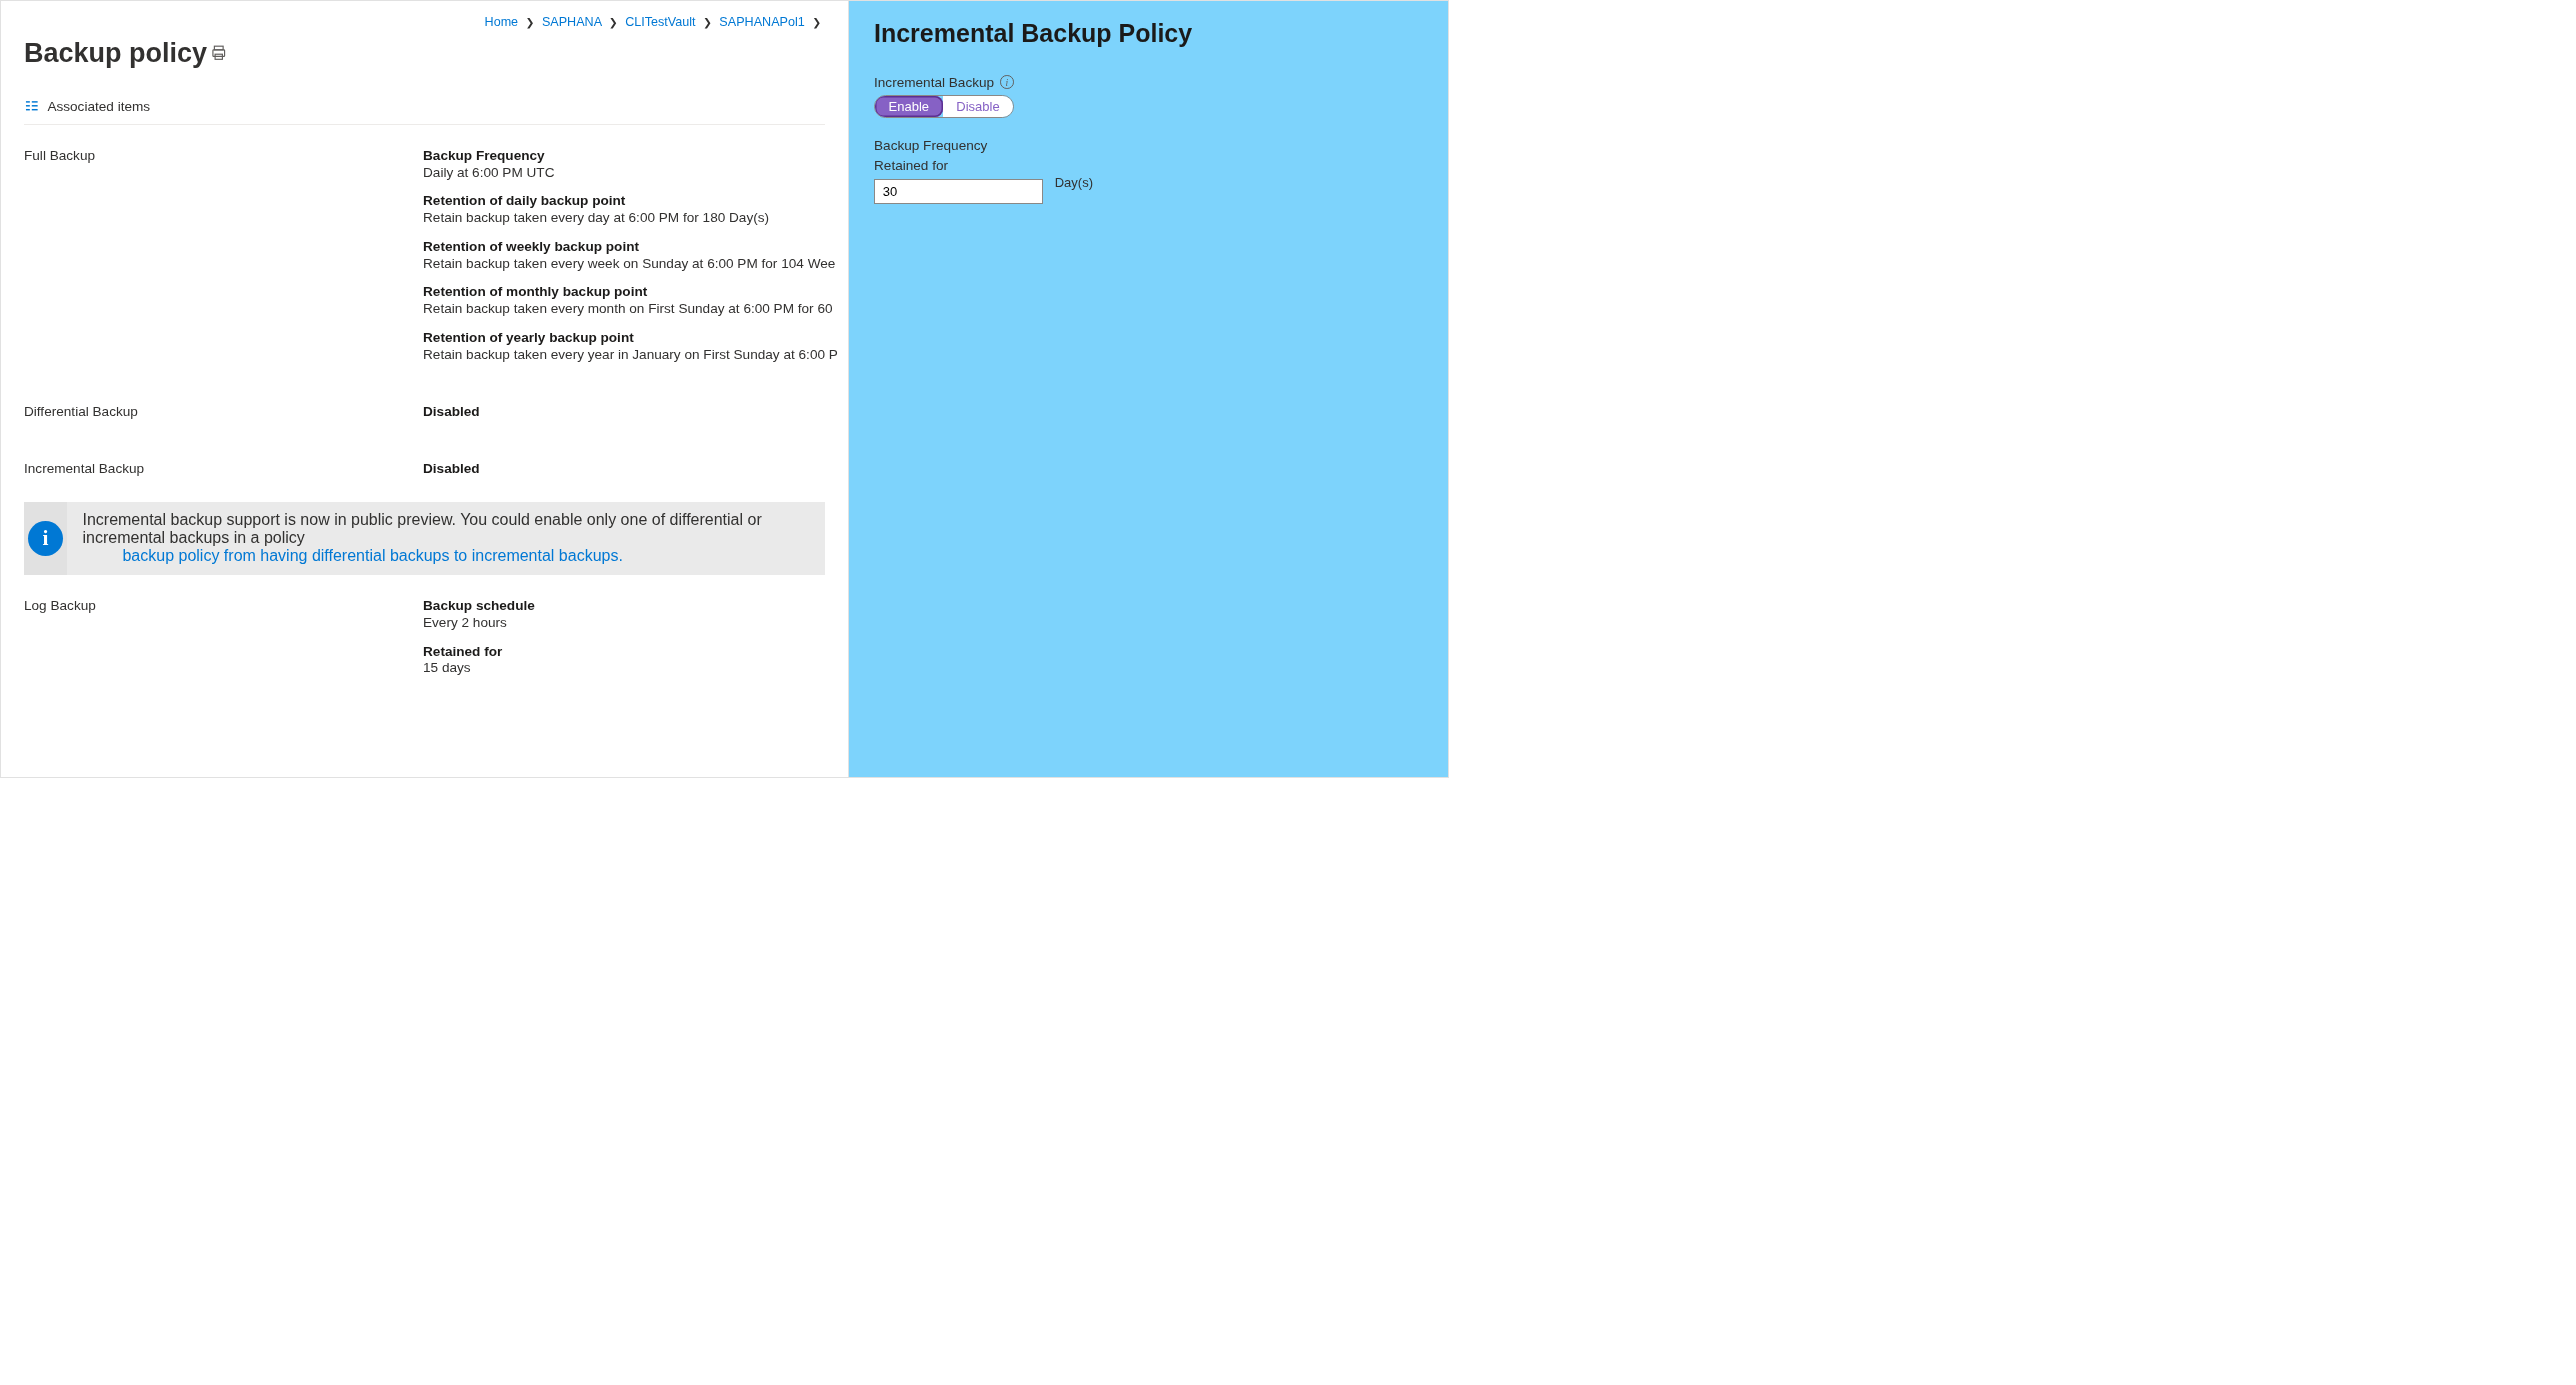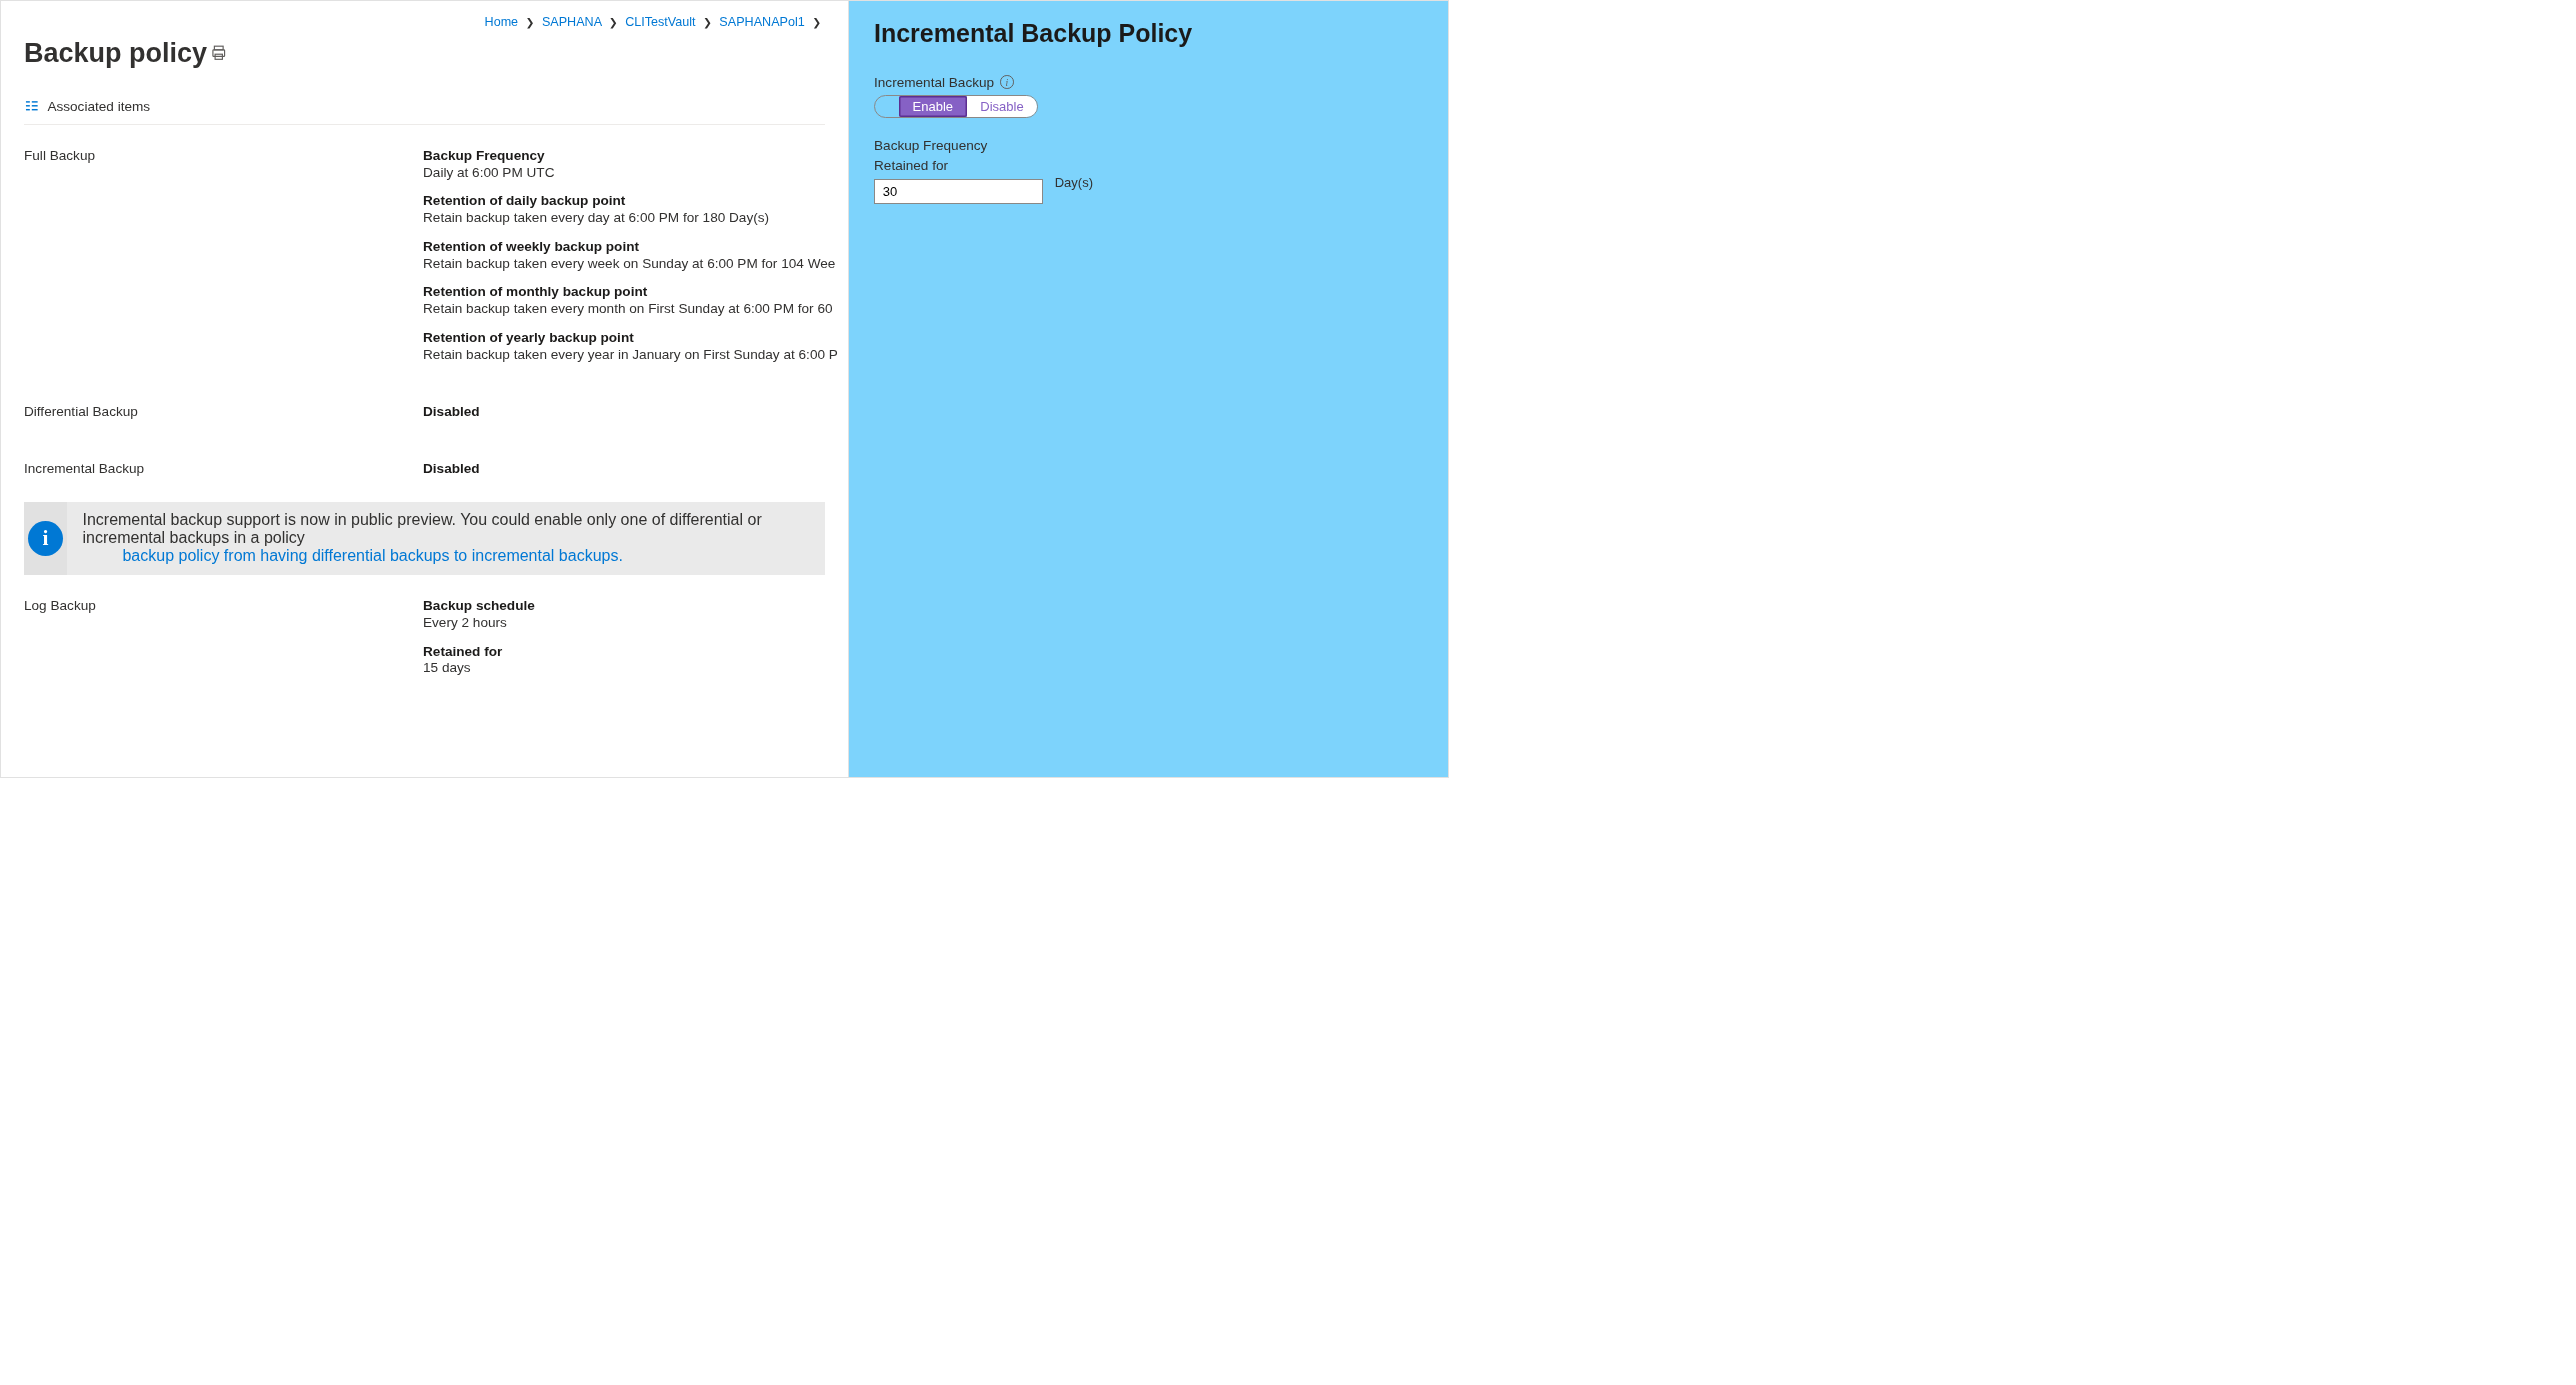--- a/index.html
+++ b/index.html
@@ -139,23 +139,22 @@
     .toggle-option {
       padding: 2.9px 13.6px;
       font-size: 13px;
       cursor: pointer;
       background: #fff;
       color: #8661c5;
     }
     .toggle-option.active {
       background: #8661c5;
       color: #fff;
-      border-radius: 2px;
+      border-radius: 8px;
       box-shadow: 0 0 0 1.5px #5c2e91 inset;
-      margin-left: 24px;
     }
     .freq-row {
       display: flex;
       align-items: center;
       gap: 13.6px;
       margin-bottom: 19.5px;
     }
     .select-box {
       position: relative;
       width: 169px;

